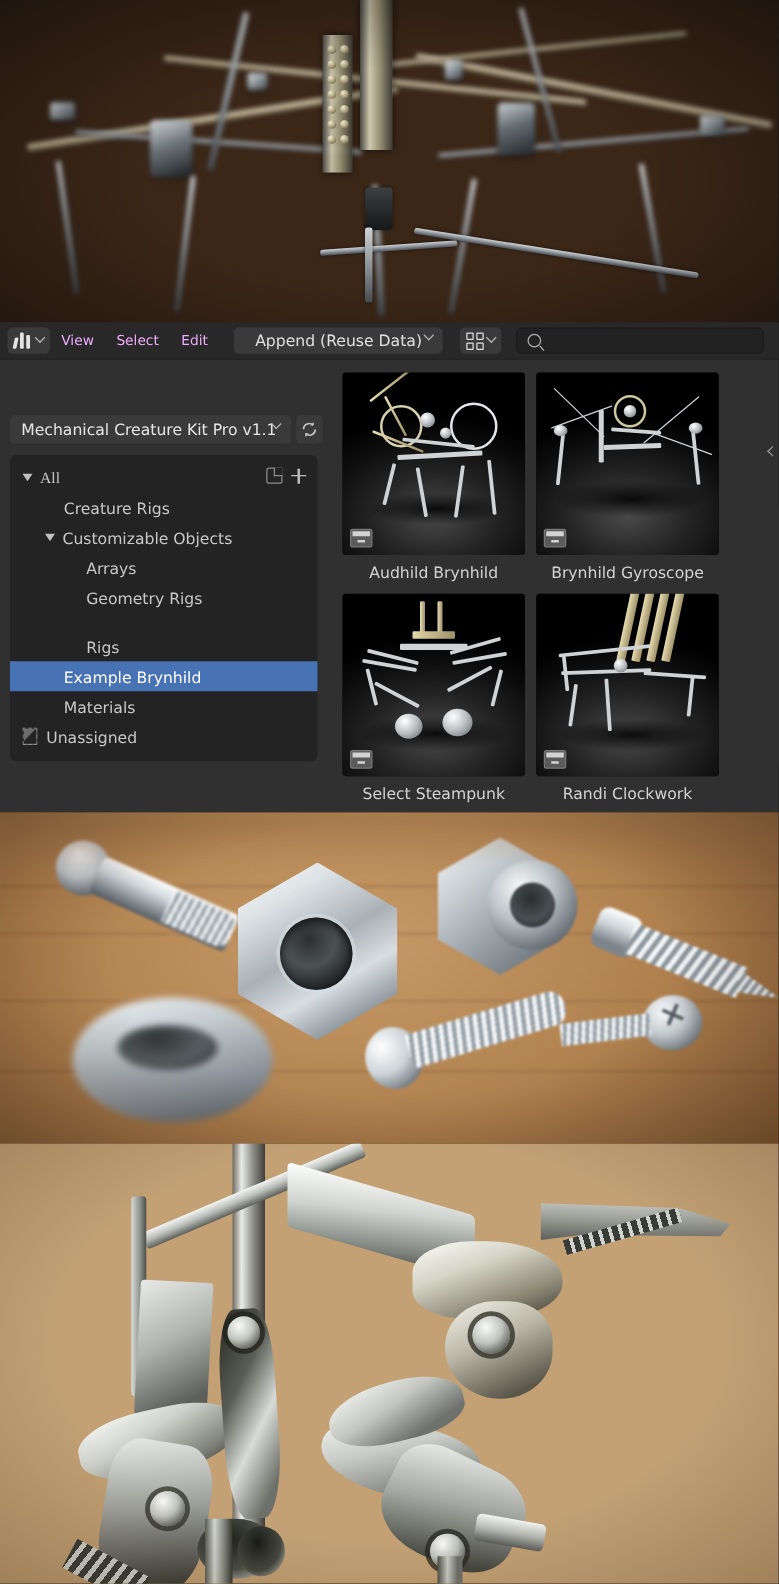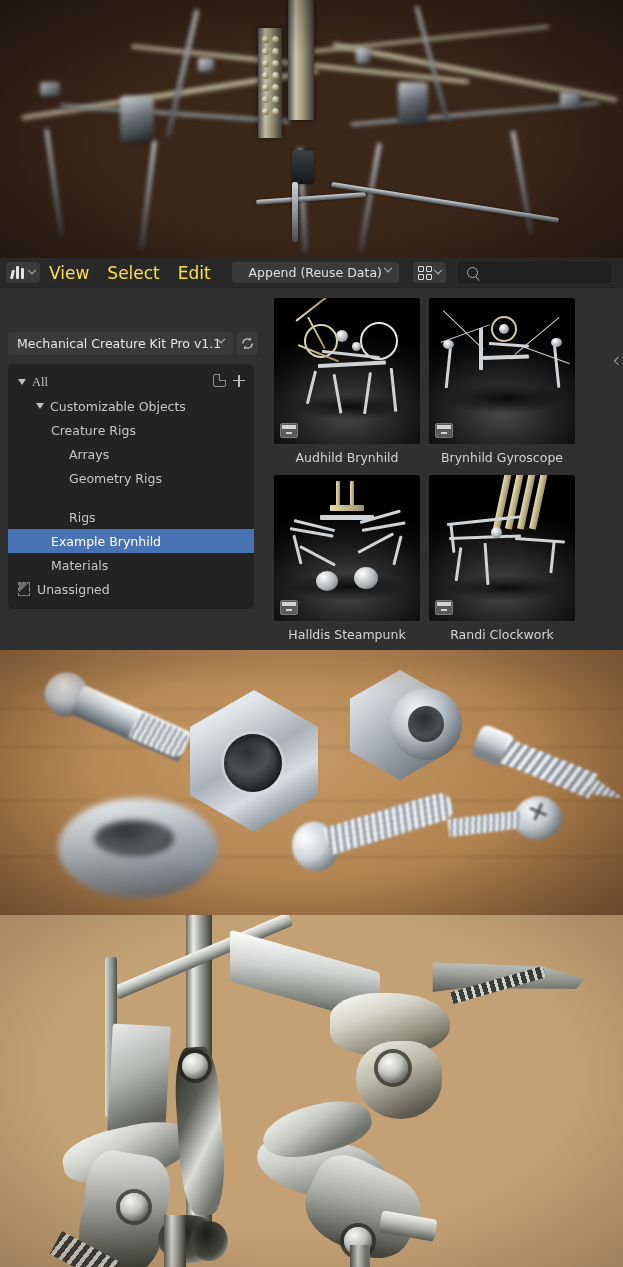--- a/index.html
+++ b/index.html
@@ -72,21 +72,21 @@
     cursor: pointer;
   }
   .ico-bars { display:inline-block; width:15px; height:13px; position:relative; }
   .ico-bars i { position:absolute; bottom:0; width:3px; background:#e3e3e3; display:block; border-radius:1px; }
   .ico-bars i:nth-child(1){ left:0; height:9px; transform: skewX(-12deg); }
   .ico-bars i:nth-child(2){ left:5px; height:13px; }
   .ico-bars i:nth-child(3){ left:10px; height:11px; }
   .chev { display:inline-block; width:7px; height:7px; border-right:1.4px solid #b9b9b9;
           border-bottom:1.4px solid #b9b9b9; transform: rotate(45deg) translate(-2px,-2px); }
   .chev.sm { width:6px; height:6px; }
-  .menu-item { font-size: 17px; color:#fde047; padding: 0 9px; line-height:30px; cursor:pointer; white-space:nowrap; }
+  .menu-item { font-size: 11px; color:#f0abfc; padding: 0 9px; line-height:30px; cursor:pointer; white-space:nowrap; }
 
   .import-select {
     margin-left: 12px; width: 167px; height: 21px; background:#3a3a3a; border-radius:4px;
     display:flex; align-items:center; justify-content:center; position:relative;
     font-size:12.5px; color:#e0e0e0; cursor:pointer;
   }
   .import-select .chev { position:absolute; right:8px; top:6px; }
 
   .display-mode {
     margin-left: 14px; height:21px; background:#3a3a3a; border-radius:4px;
@@ -296,26 +296,26 @@
 
         <div class="tree-row" style="padding-left: 10px; font-family: Liberation Serif, serif;">
               <span class="tri down"></span>
               <span>All</span>
               <span class="tree-actions">
                 <span class="ico-import"></span>
                 <span class="ico-plus"></span>
               </span>
             </div>
             <div class="tree-row" style="padding-left: 28px;">
+              <span class="tri none"></span>
+              <span>Creature Rigs</span>
+            </div>
+            <div class="tree-row" style="padding-left: 28px;">
               <span class="tri down"></span>
               <span>Customizable Objects</span>
-            </div>
-            <div class="tree-row" style="padding-left: 28px;">
-              <span class="tri none"></span>
-              <span>Creature Rigs</span>
             </div>
             <div class="tree-row" style="padding-left: 46px;">
               <span class="tri none"></span>
               <span>Arrays</span>
             </div>
             <div class="tree-row" style="padding-left: 46px;">
               <span class="tri none"></span>
               <span>Geometry Rigs</span>
             </div>
             <div class="tree-row" style="padding-left: 46px; margin-top: 15px;">
@@ -397,21 +397,21 @@
               <div class="t-line" style="left:16px; top:52px; width:44px; height:2.5px; transform:rotate(10deg);"></div>
               <div class="t-line" style="left:88px; top:54px; width:44px; height:2.5px; transform:rotate(-10deg);"></div>
               <div class="t-line" style="left:22px; top:60px; width:3px; height:30px; transform:rotate(-14deg);"></div>
               <div class="t-line" style="left:122px;top:60px; width:3px; height:30px; transform:rotate(14deg);"></div>
               <div class="t-line" style="left:26px; top:70px; width:40px; height:2.5px; transform:rotate(28deg);"></div>
               <div class="t-line" style="left:84px; top:76px; width:40px; height:2.5px; transform:rotate(-28deg);"></div>
               <div class="t-dot" style="left:42px; top:96px; width:22px; height:20px;"></div>
               <div class="t-dot" style="left:80px; top:92px; width:24px; height:22px;"></div>
               <div class="badge"></div>
             </div>
-            <div class="asset-label">Halldis Steampunk</div>
+            <div class="asset-label">Select Steampunk</div>
           </div>
 
           <div class="asset">
             <div class="thumb">
               <div class="stage"></div>
               <div class="t-shadow" style="left:16px; top:100px; width:120px; height:26px;"></div>
               <div class="t-line br" style="left:70px; top:-4px; width:7px; height:58px; transform:rotate(12deg);"></div>
               <div class="t-line br" style="left:82px; top:-4px; width:7px; height:58px; transform:rotate(12deg);"></div>
               <div class="t-line br" style="left:94px; top:-4px; width:7px; height:58px; transform:rotate(12deg);"></div>
               <div class="t-line br" style="left:106px;top:-4px; width:7px; height:58px; transform:rotate(12deg);"></div>

